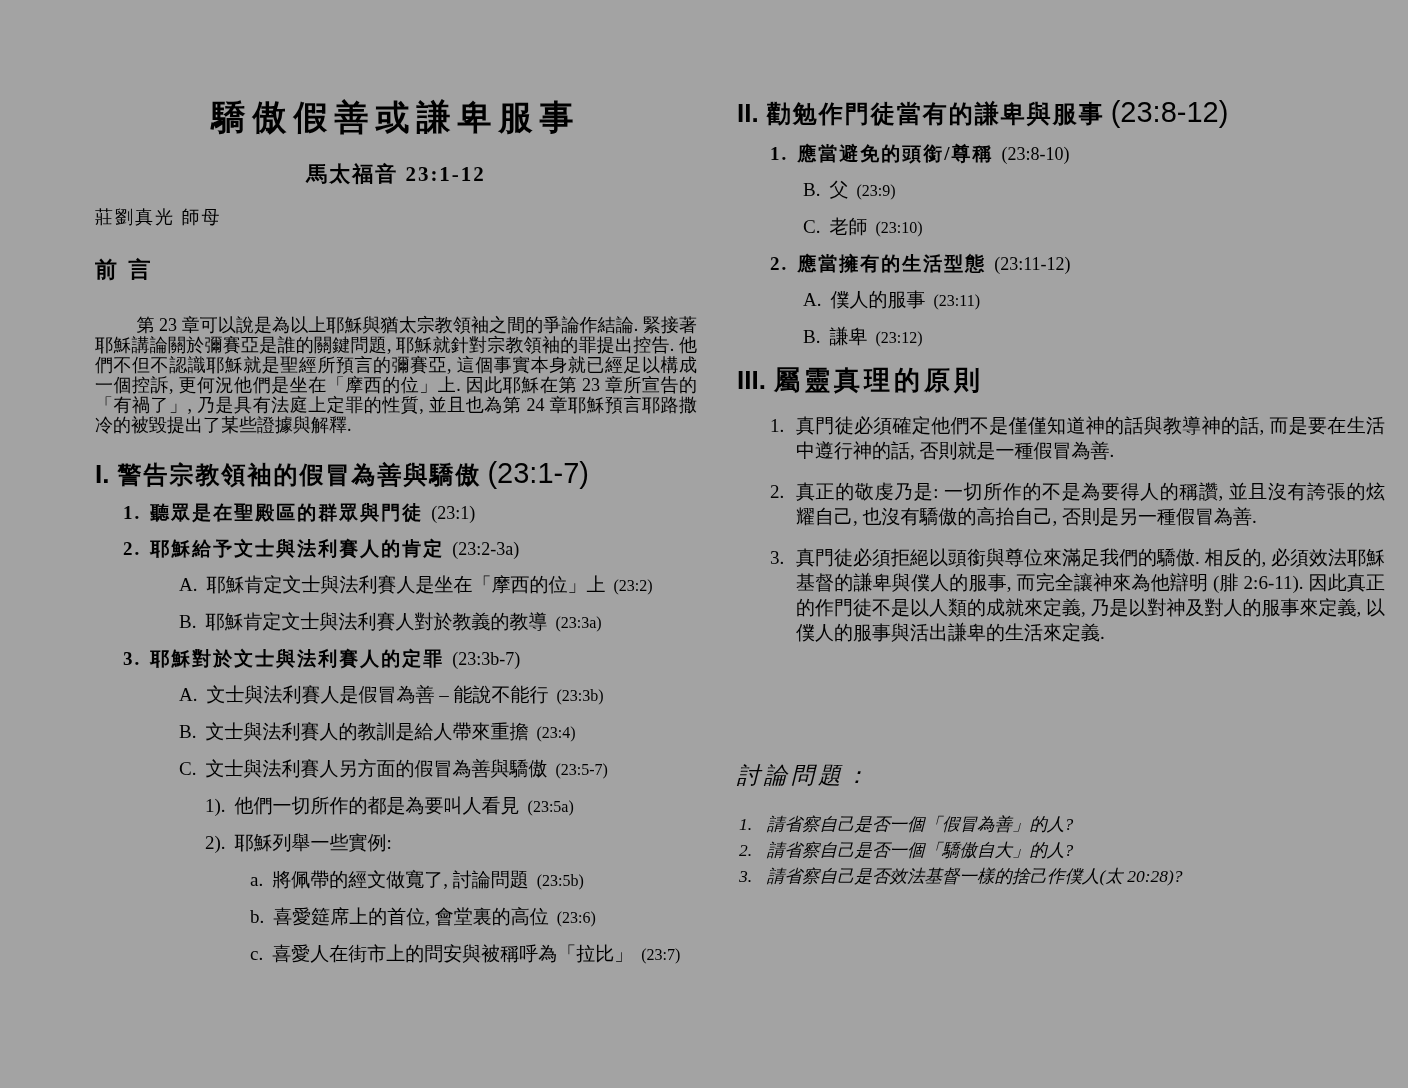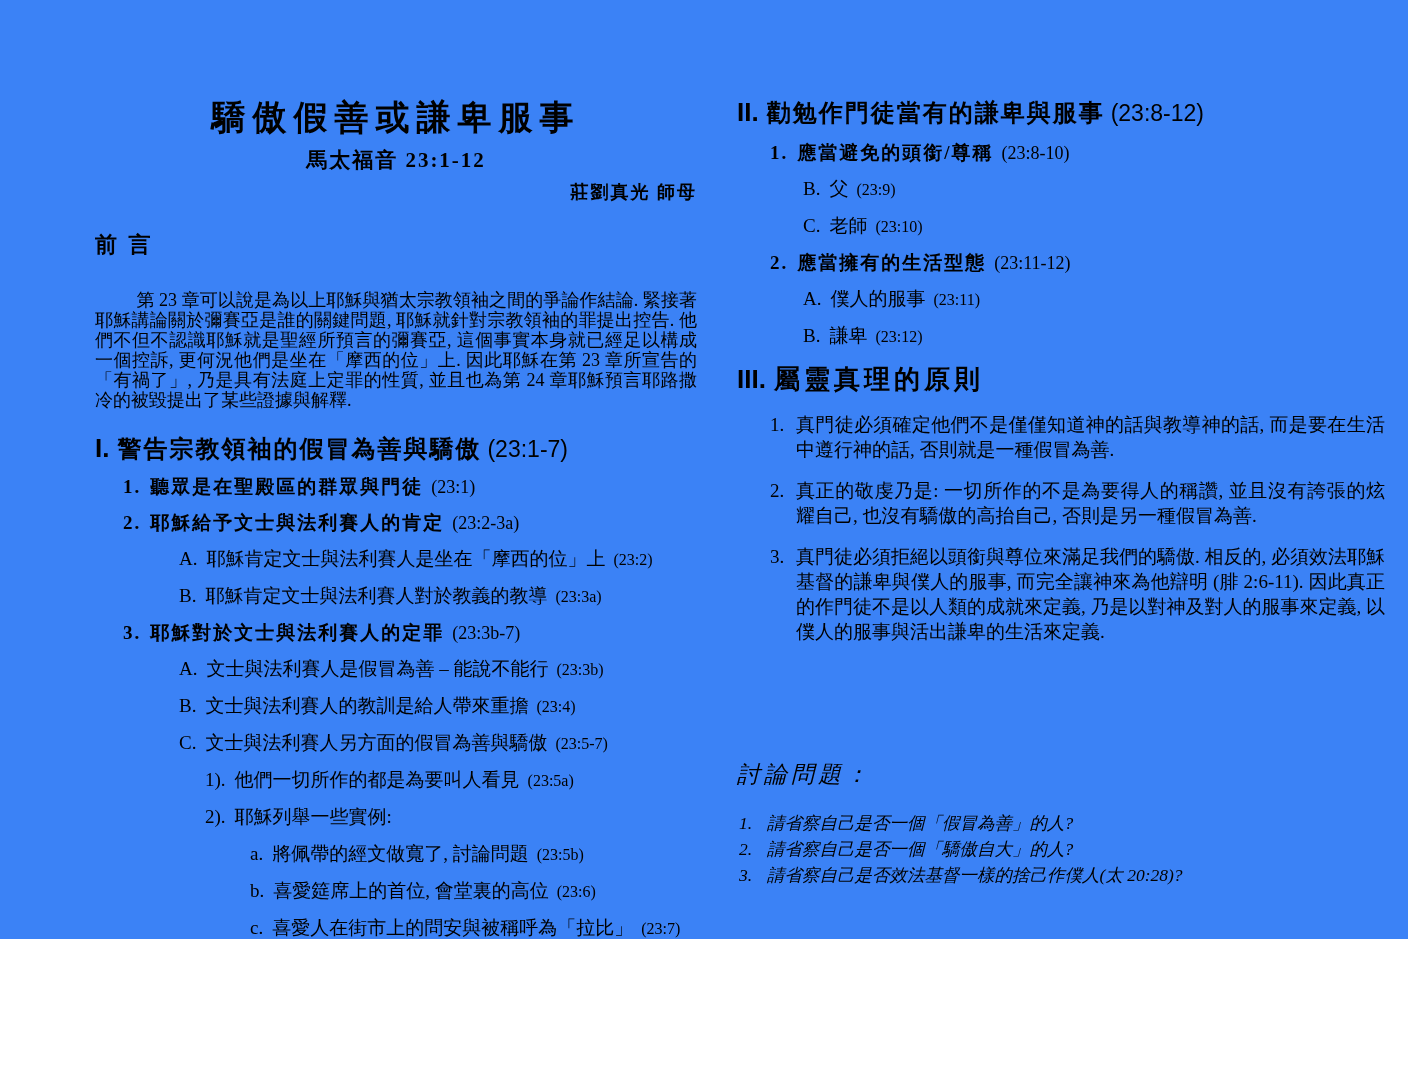--- a/index.html
+++ b/index.html
@@ -1,50 +1,50 @@
 <!DOCTYPE html>
 <html><head>
 <meta charset="utf-8">
 <style>
   * { box-sizing: border-box; }
   html, body { margin: 0; padding: 0; background: #ffffff; }
   .page {
     position: relative;
     width: 1408px;
-    height: 939px;
-    background: #3b82f6;
+    height: 1088px;
+    background: #a3a3a3;
     color: #000000;
     font-family: "Liberation Serif", "DejaVu Serif", serif;
     overflow: hidden;
   }
   .col-left  { position: absolute; left: 95px;  top: 0; width: 602px; }
   .col-right { position: absolute; left: 737px; top: 0; width: 648px; }
 
   
   .doc-title {
     margin-top: 96px;
     text-align: center;
     font-size: 34px;
     font-weight: bold;
     letter-spacing: 7px;
     line-height: 44px;
   }
   .doc-scripture {
-    margin-top: 6px;
+    margin-top: 20px;
     text-align: center;
     font-size: 21px;
     font-weight: bold;
     letter-spacing: 2px;
     line-height: 28px;
   }
   .doc-author {
-    margin-top: 6px;
-    text-align: right;
+    margin-top: 17px;
+    text-align: left;
     font-size: 18px;
-    font-weight: bold;
+    font-weight: normal;
     letter-spacing: 2px;
     line-height: 24px;
   }
 
   
   .preface-heading {
     margin-top: 26px;
     font-size: 22px;
     font-weight: bold;
     letter-spacing: 3px;
@@ -70,21 +70,21 @@
   .sec-heading .numeral {
     font-family: "Liberation Sans", "DejaVu Sans", sans-serif;
     font-size: 26px;
     margin-right: 8px;
     margin-top: 20px;
   }
   .sec-heading .sec-title { letter-spacing: 2px; }
   .sec-heading .sec-ref {
     font-weight: normal;
     font-family: "Liberation Sans", "DejaVu Sans", sans-serif;
-    font-size: 23px;
+    font-size: 29px;
     margin-left: 6px;
     letter-spacing: 0;
   }
 
   
   .row {
     font-size: 19px;
     line-height: 24px;
     margin-bottom: 12px;
     white-space: nowrap;

